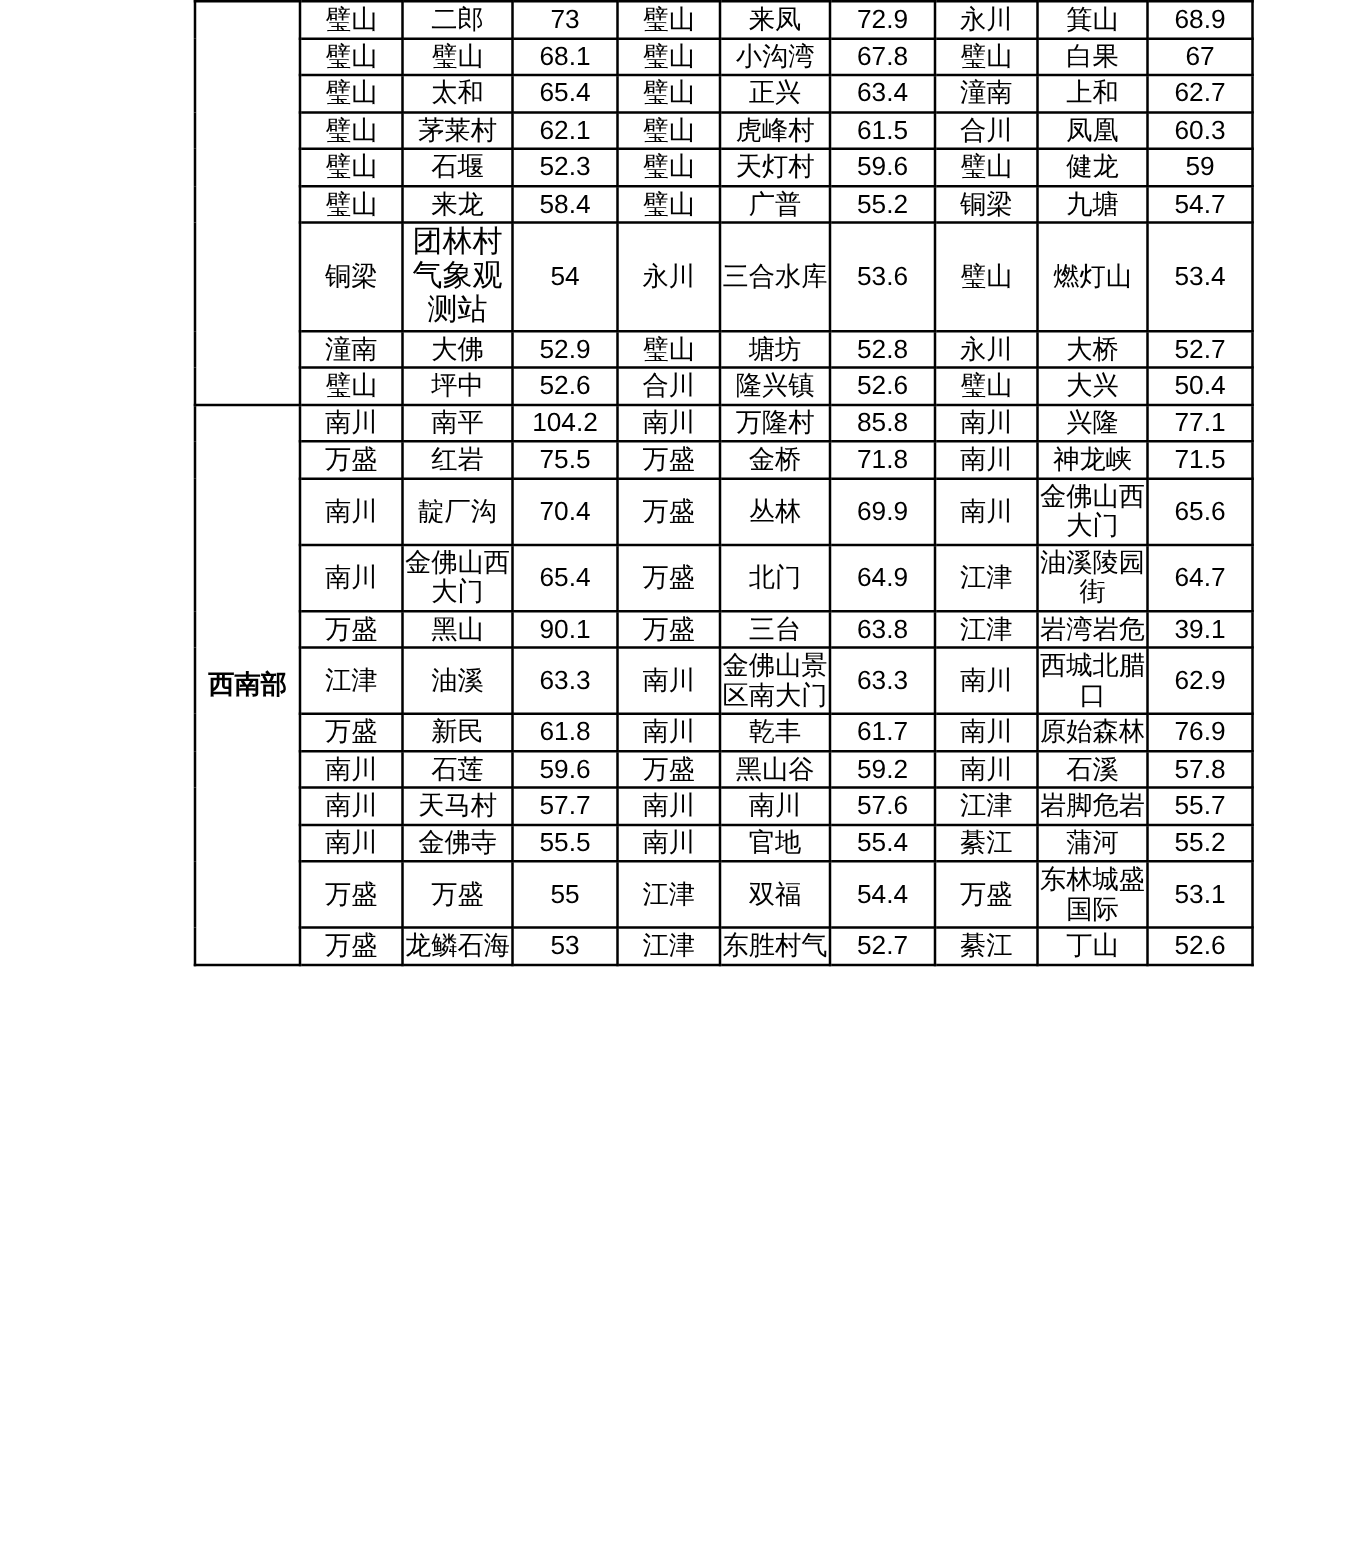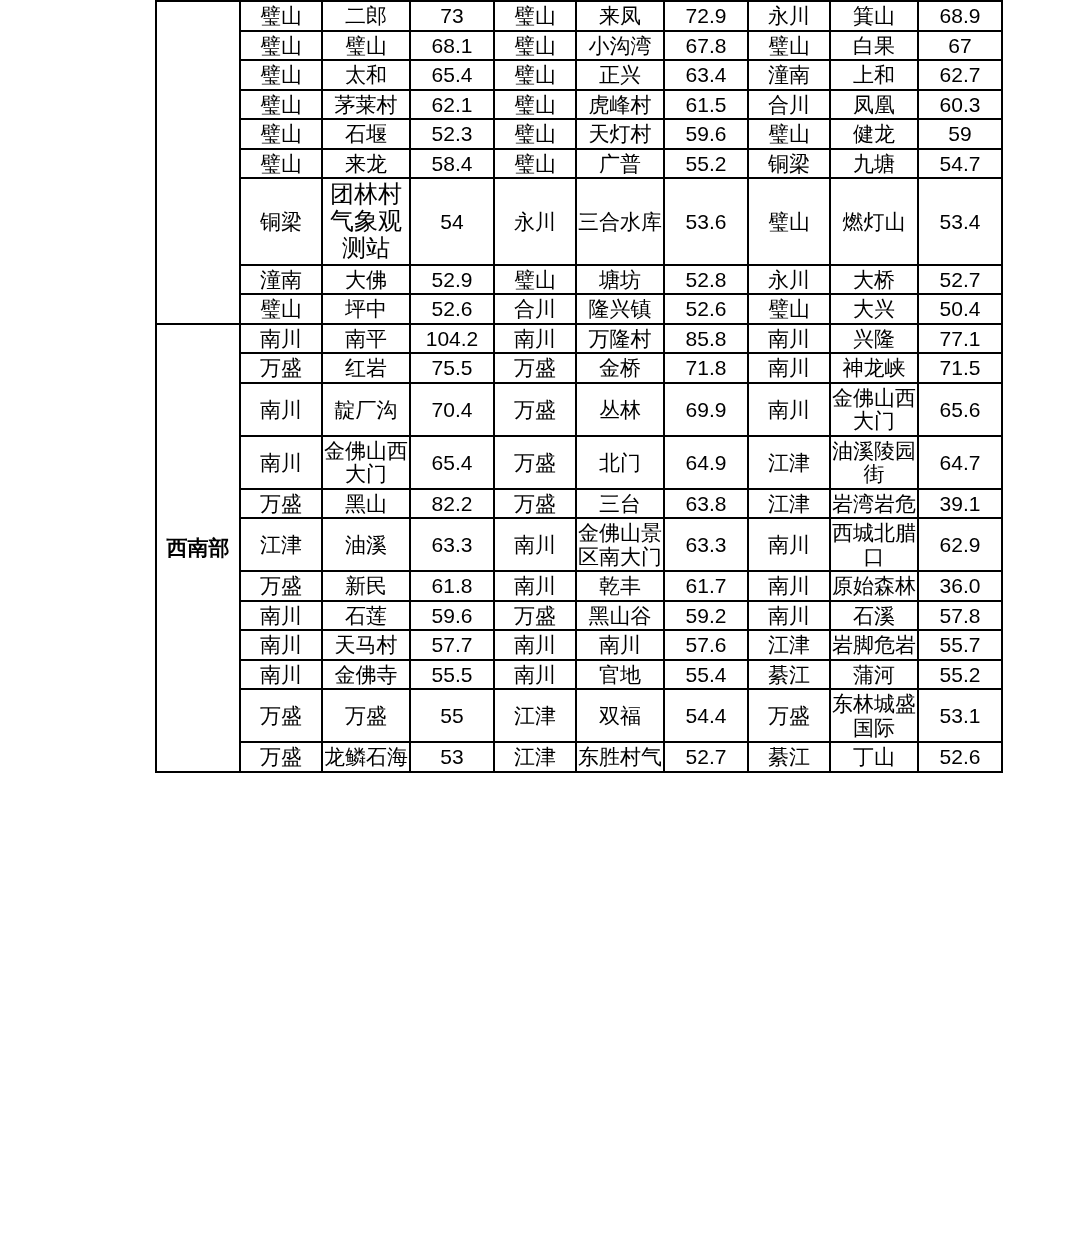--- a/index.html
+++ b/index.html
@@ -223,21 +223,21 @@
         <td class="name">万盛</td>
         <td class="name">北门</td>
         <td class="val">64.9</td>
         <td class="name">江津</td>
         <td class="name tall">油溪陵园街</td>
         <td class="val">64.7</td>
       </tr>
       <tr>
         <td class="name">万盛</td>
         <td class="name">黑山</td>
-        <td class="val">82.2</td>
+        <td class="val">90.1</td>
         <td class="name">万盛</td>
         <td class="name">三台</td>
         <td class="val">63.8</td>
         <td class="name">江津</td>
         <td class="name tall">岩湾岩危</td>
         <td class="val">39.1</td>
       </tr>
       <tr>
         <td class="name">江津</td>
         <td class="name">油溪</td>
@@ -251,21 +251,21 @@
       </tr>
       <tr>
         <td class="name">万盛</td>
         <td class="name">新民</td>
         <td class="val">61.8</td>
         <td class="name">南川</td>
         <td class="name">乾丰</td>
         <td class="val">61.7</td>
         <td class="name">南川</td>
         <td class="name tall">原始森林</td>
-        <td class="val">36.0</td>
+        <td class="val">76.9</td>
       </tr>
       <tr>
         <td class="name">南川</td>
         <td class="name">石莲</td>
         <td class="val">59.6</td>
         <td class="name">万盛</td>
         <td class="name tall">黑山谷</td>
         <td class="val">59.2</td>
         <td class="name">南川</td>
         <td class="name">石溪</td>

